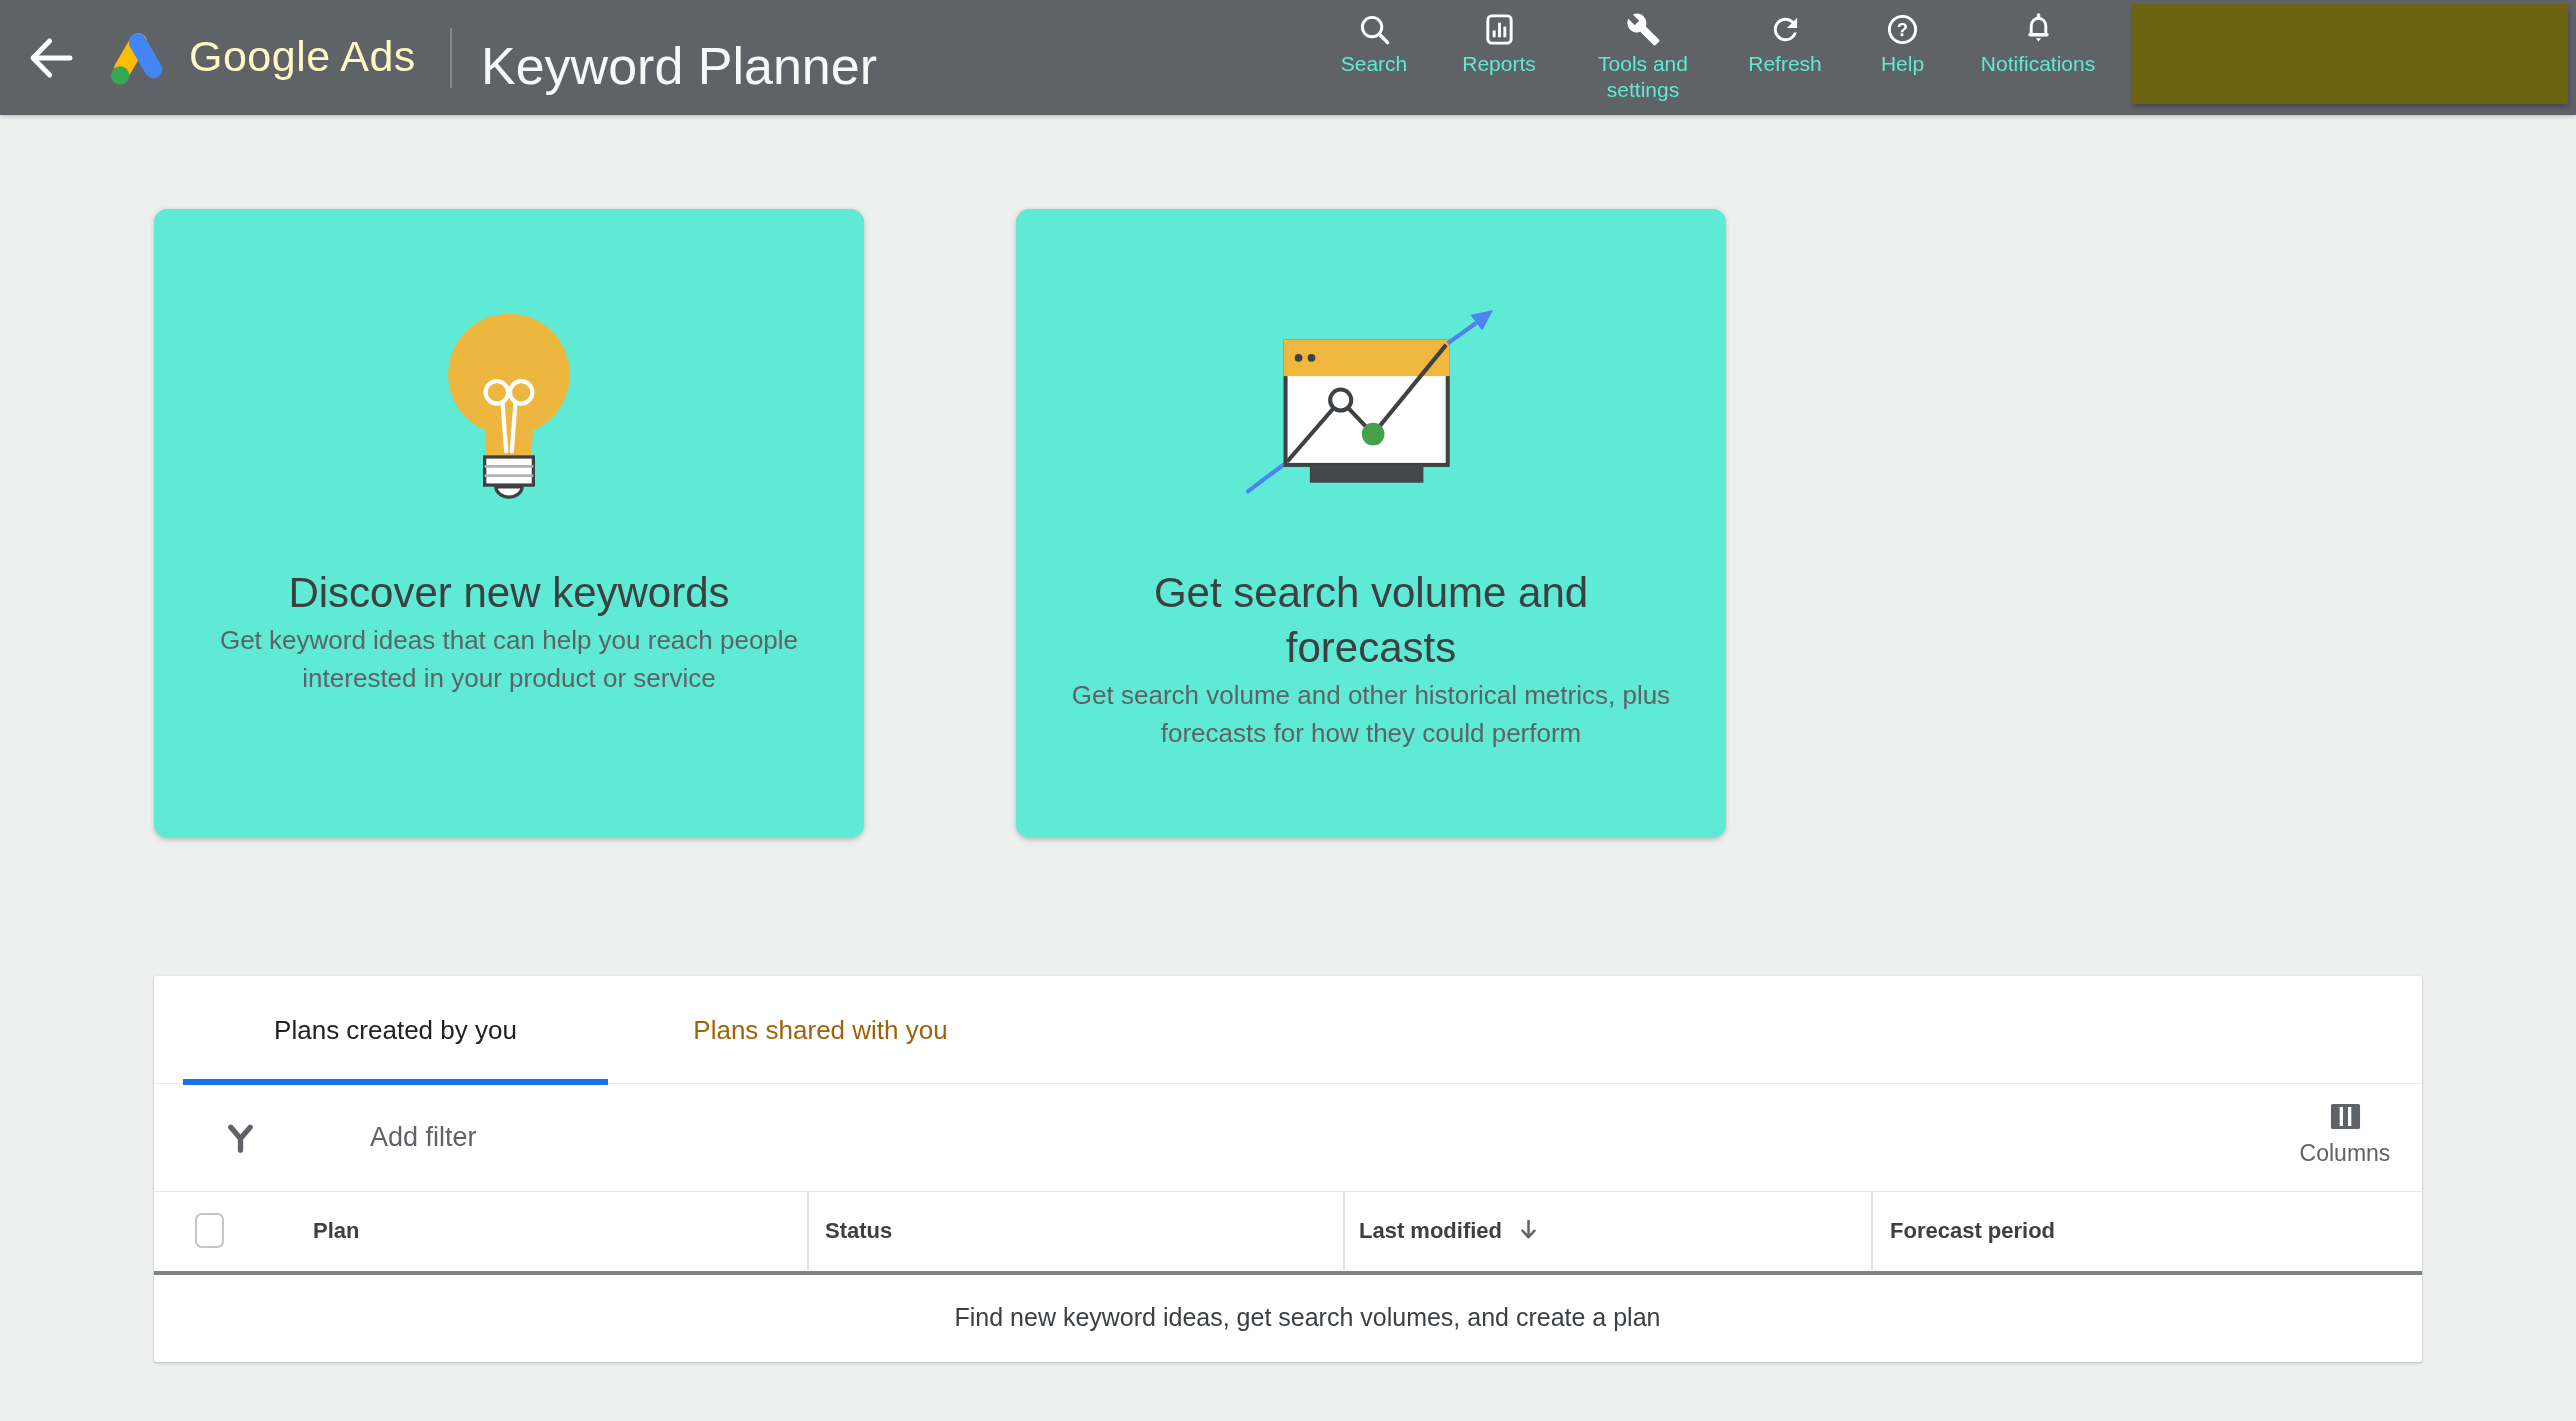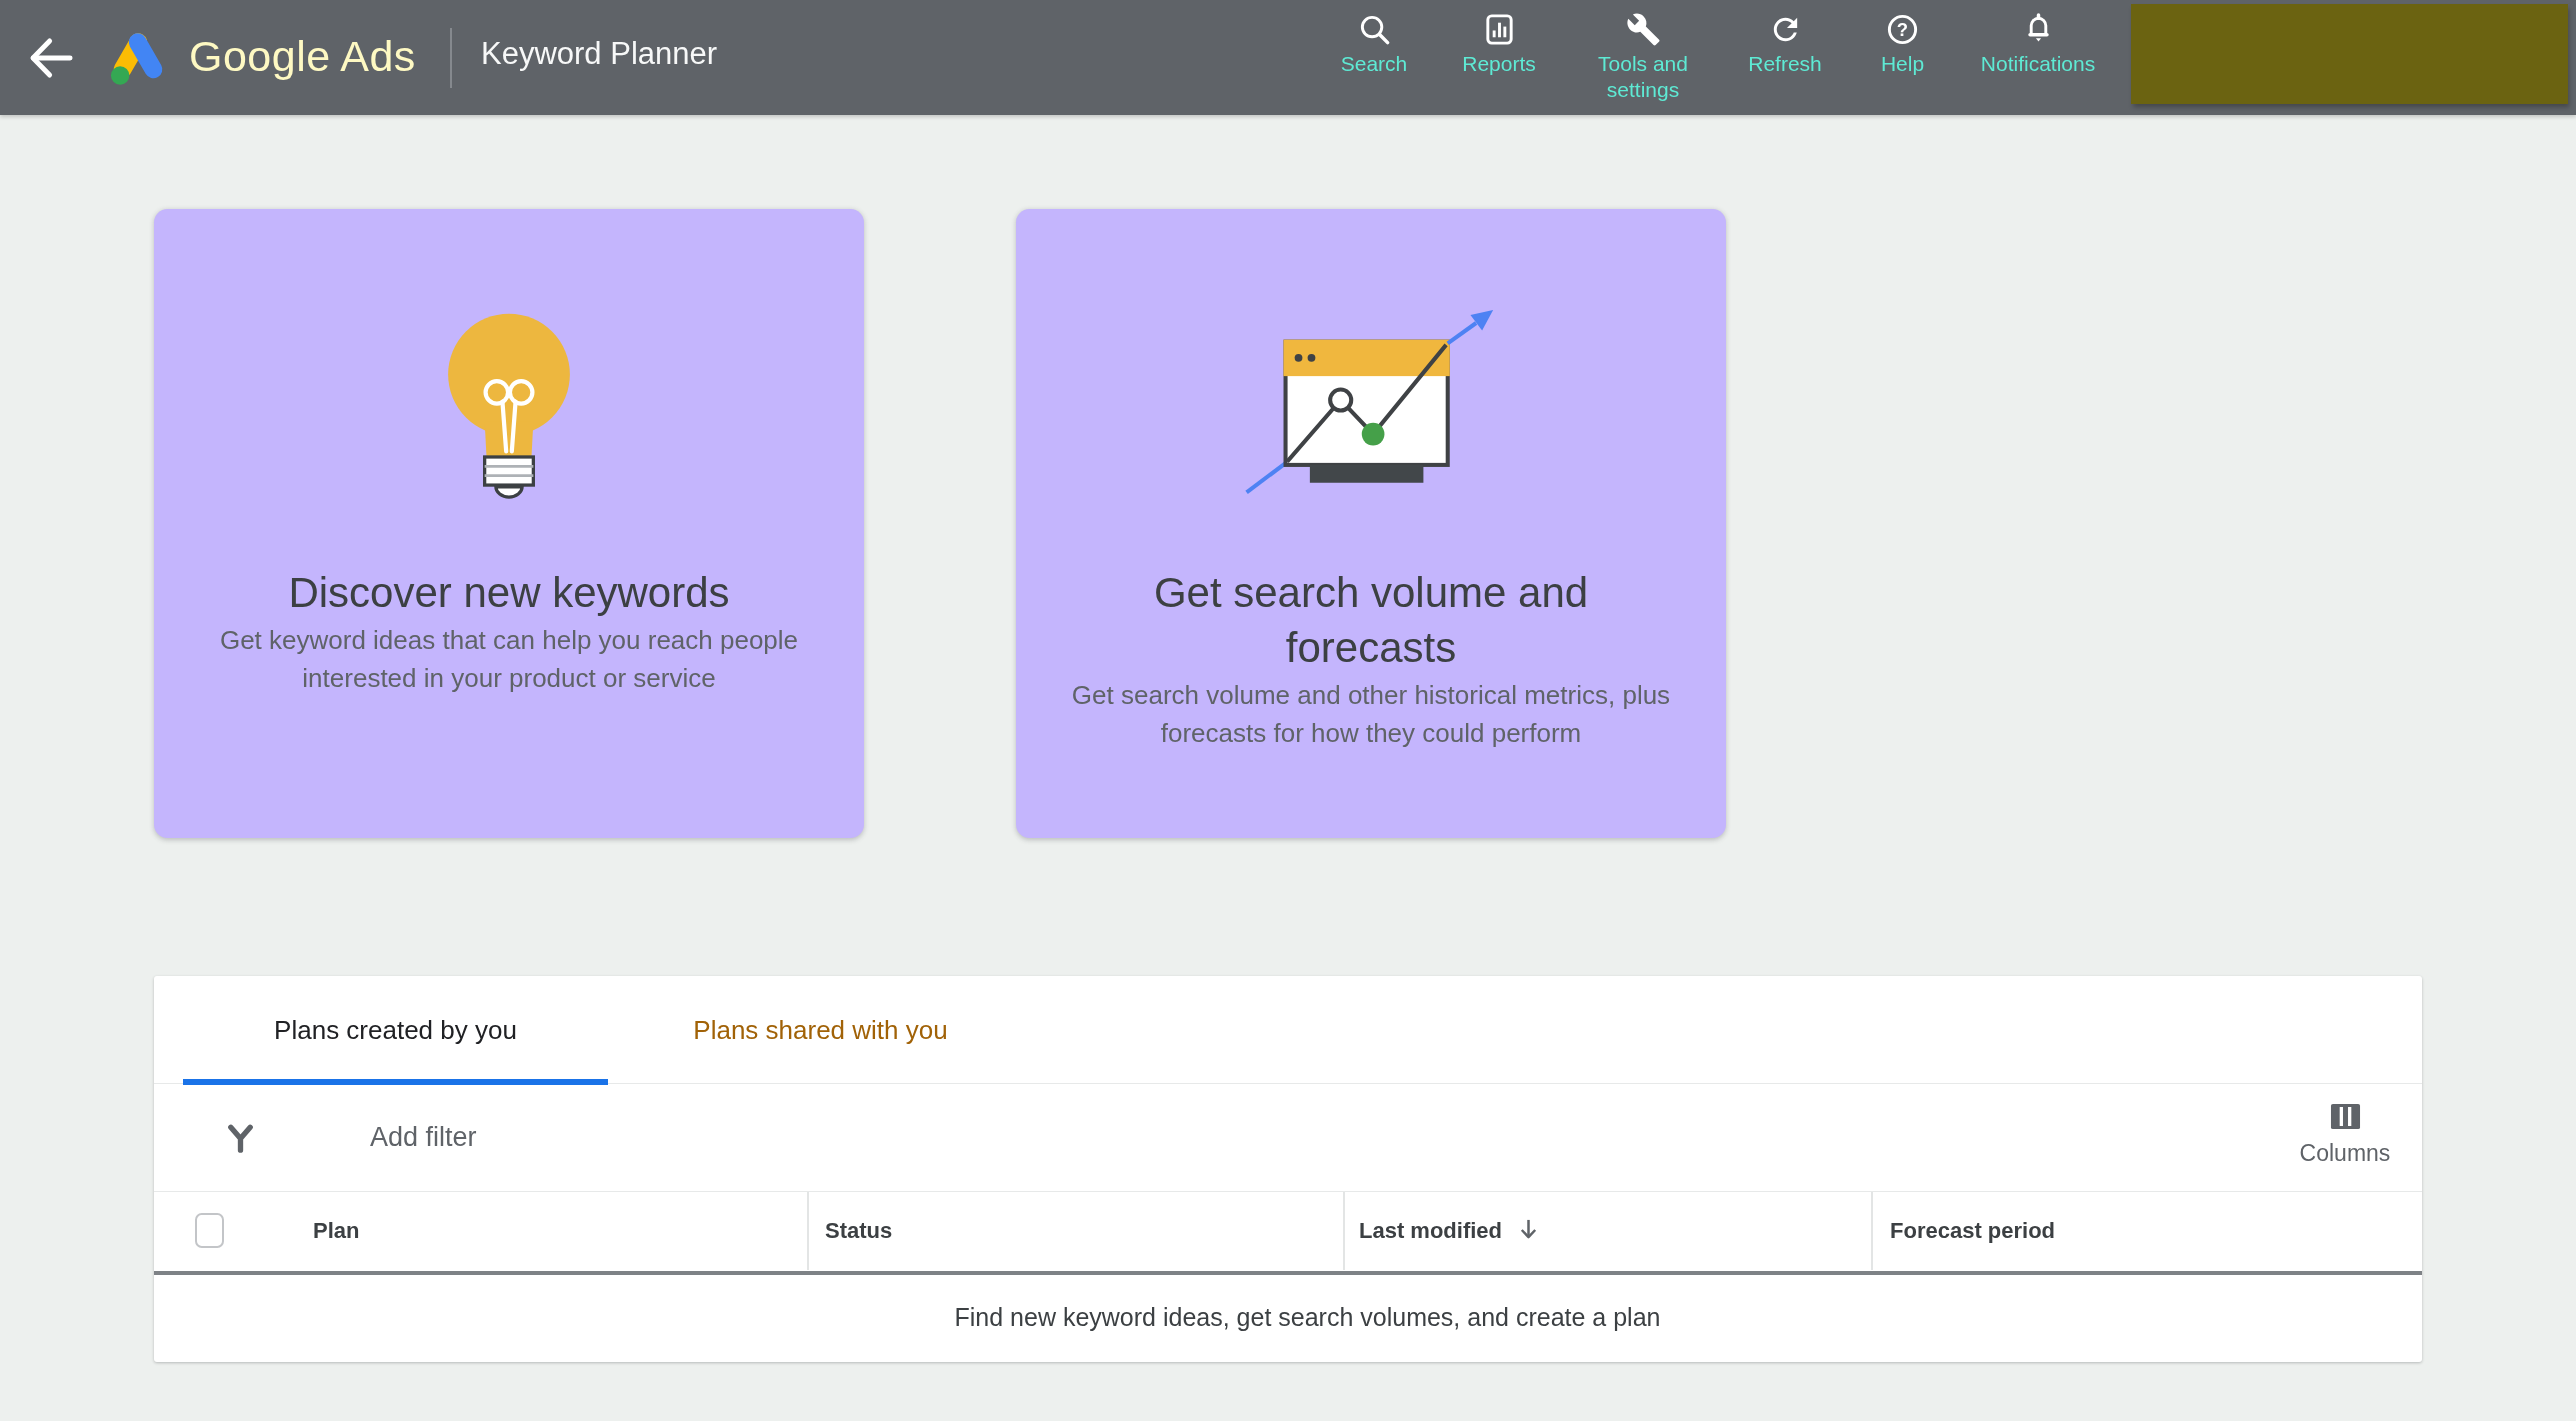--- a/index.html
+++ b/index.html
@@ -11,28 +11,28 @@
   }
   
   .topbar{position:absolute;top:0;left:0;width:2576px;height:115px;background:#5F6368;
     box-shadow:0 1.9px 3.8px rgba(0,0,0,.18);}
   .back-btn{position:absolute;left:21px;top:28px;width:60px;height:60px;cursor:pointer;}
   .logo-mark{position:absolute;left:106px;top:25px;width:64px;height:64px;}
   .wordmark{position:absolute;left:189px;top:32px;font-size:43px;color:#fef9c3;white-space:nowrap;letter-spacing:0.5px;}
   .wordmark .w1{font-weight:500;}
   .wordmark .w2{font-weight:400;margin-left:9.6px;}
   .bar-divider{position:absolute;left:450px;top:28px;width:1.9px;height:60px;background:#85898E;}
-  .bar-title{position:absolute;left:481px;top:36px;font-size:31px;font-weight:400;color:#F7F8F8;white-space:nowrap;text-align:center;}
+  .bar-title{position:absolute;left:481px;top:36px;font-size:52px;font-weight:400;color:#F7F8F8;white-space:nowrap;text-align:center;}
   .nav-item{position:absolute;top:11.5px;text-align:center;color:#FFFFFF;cursor:pointer;}
   .nav-item svg{display:block;margin:0 auto;}
   .nav-label{font-size:21px;line-height:26px;margin-top:4.8px;color:#5eead4;}
   .redaction{position:absolute;left:2131px;top:3.8px;width:437px;height:100px;background:#6B6311;
     box-shadow:1.9px 3.8px 4.8px rgba(0,0,0,.28);}
   
-  .action-card{position:absolute;top:209px;width:710px;height:629px;background:#c4b5fd;border-radius:13.5px;
+  .action-card{position:absolute;top:209px;width:710px;height:629px;background:#5eead4;border-radius:13.5px;
     box-shadow:0 1.9px 5.8px rgba(60,64,67,.28);cursor:pointer;text-align:center;}
   .card-discover{left:154px;}
   .card-forecast{left:1016px;}
   .card-icon{height:192px;margin-top:100px;display:flex;justify-content:center;align-items:flex-start;}
   .card-title{margin:64px auto 0;max-width:539px;font-size:42px;line-height:55px;font-weight:400;color:#3C4043;}
   .card-subtitle{margin:1px auto 0;max-width:635px;font-size:26px;line-height:38px;color:#5F6368;}
   
   .plans-panel{position:absolute;left:154px;top:976px;width:2268px;height:386px;background:#FFFFFF;
     border-radius:2.9px;box-shadow:0 1px 2.9px rgba(60,64,67,.3);}
   .tabs-row{position:relative;height:108px;border-bottom:1.9px solid #E7E9E9;}

